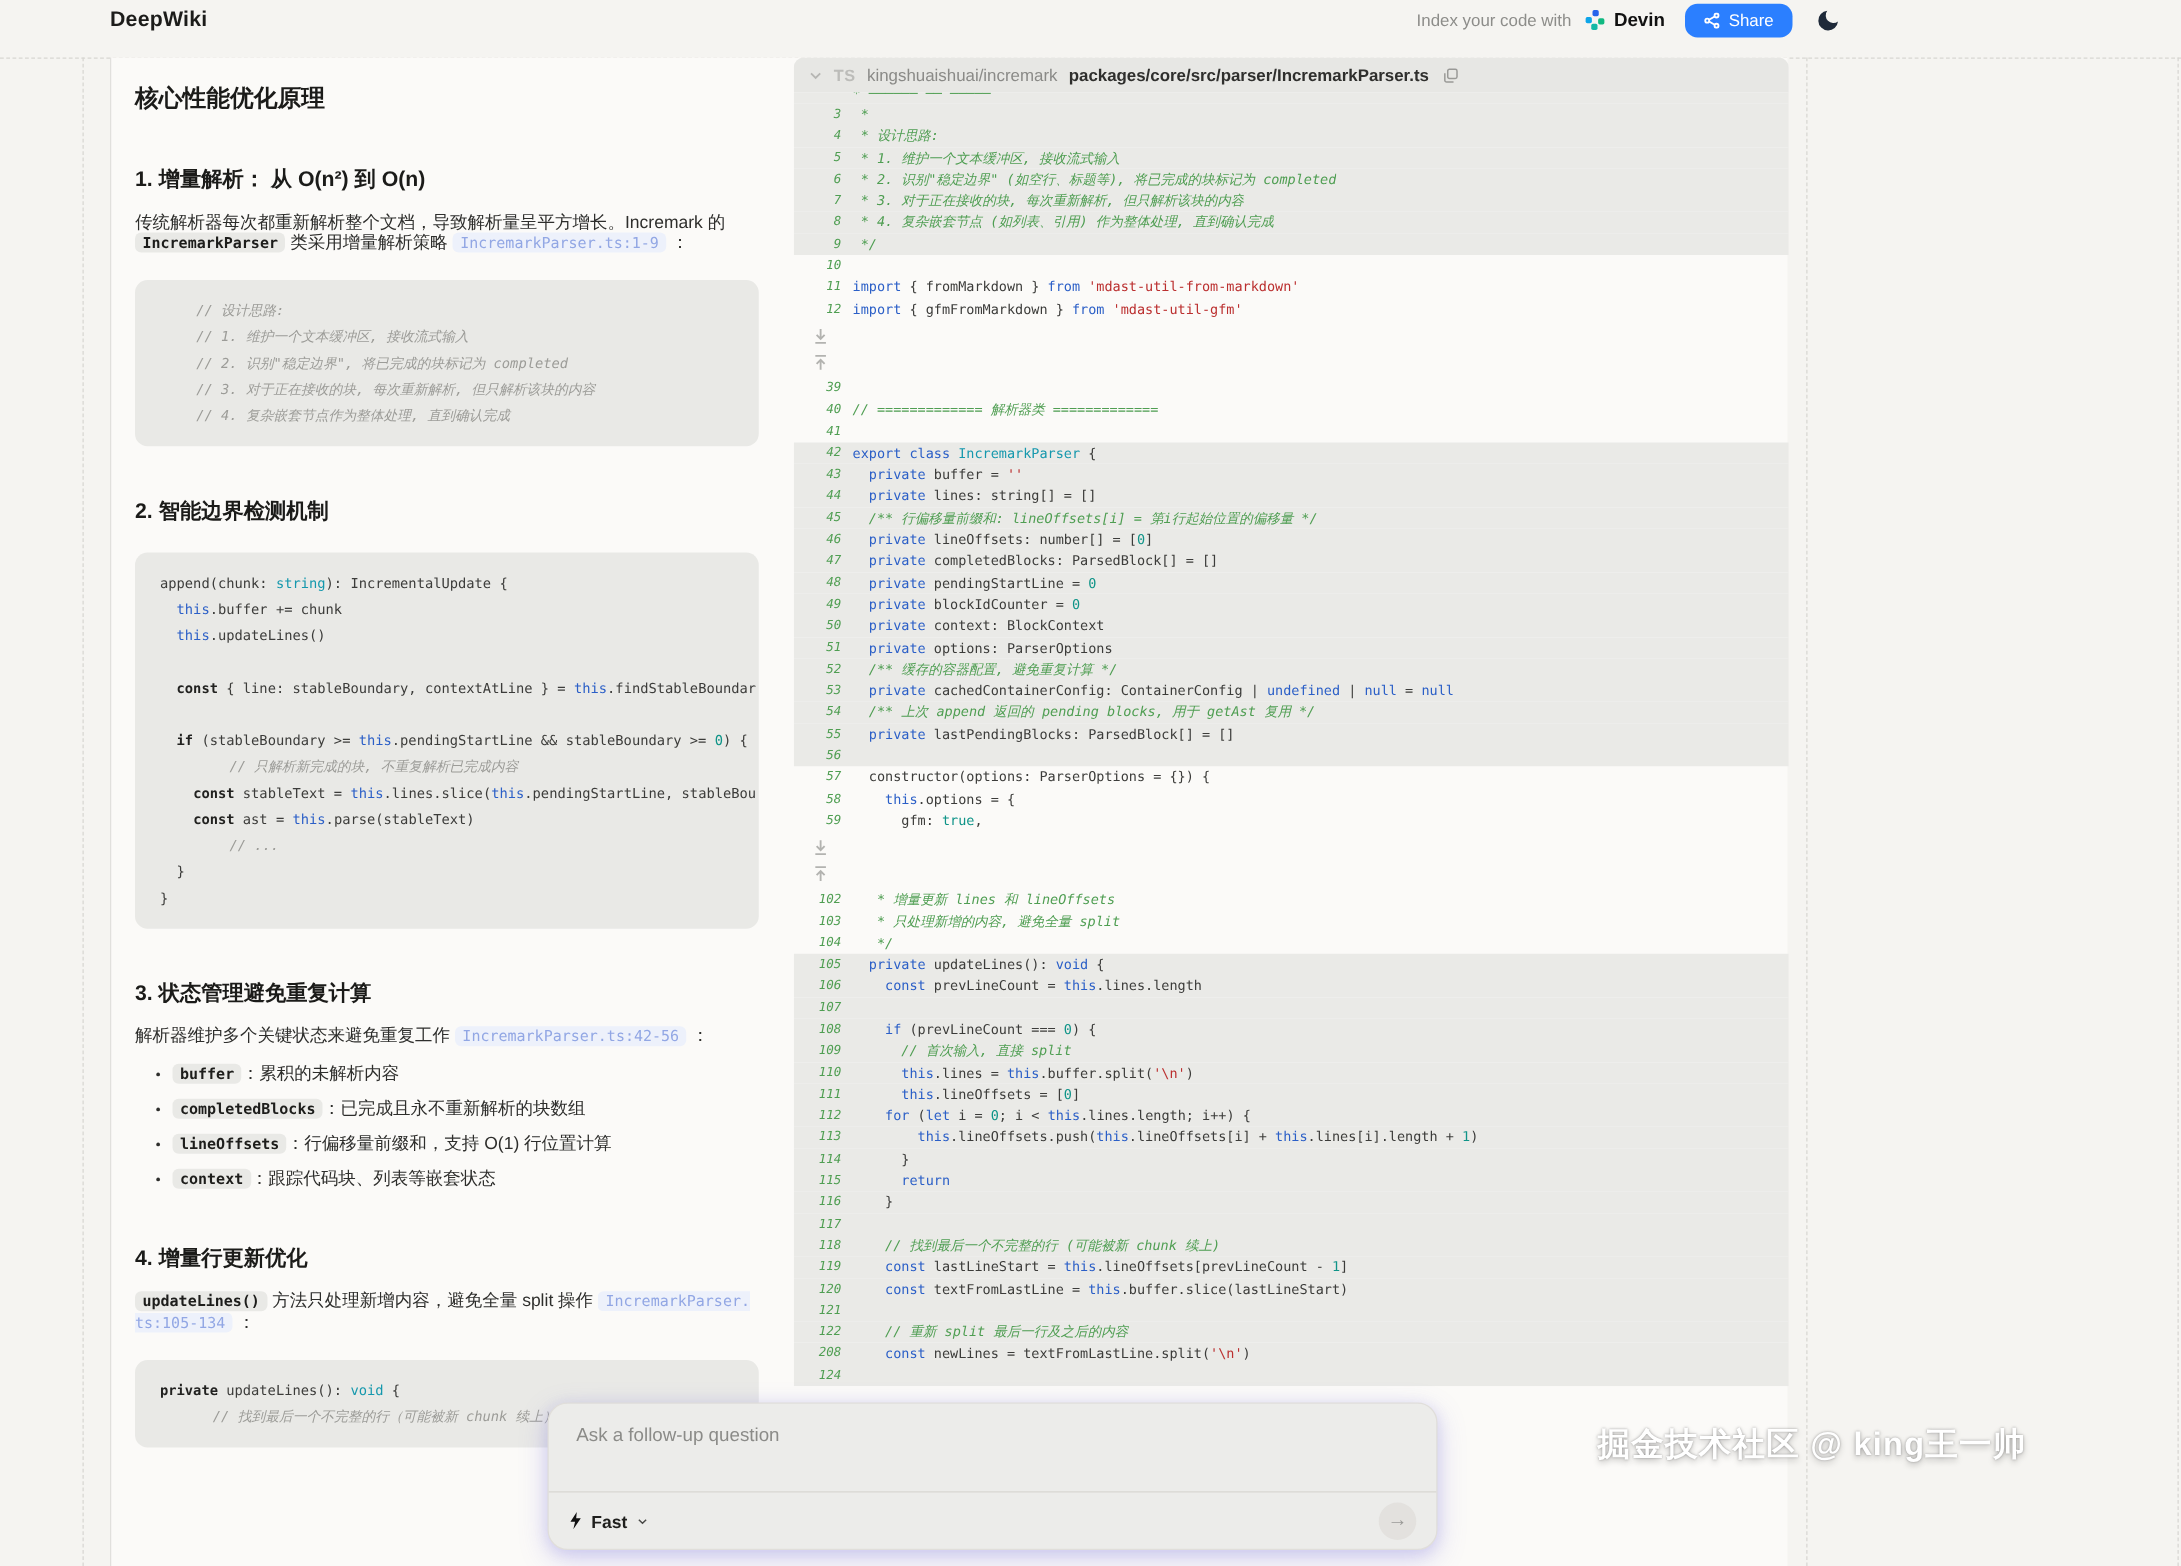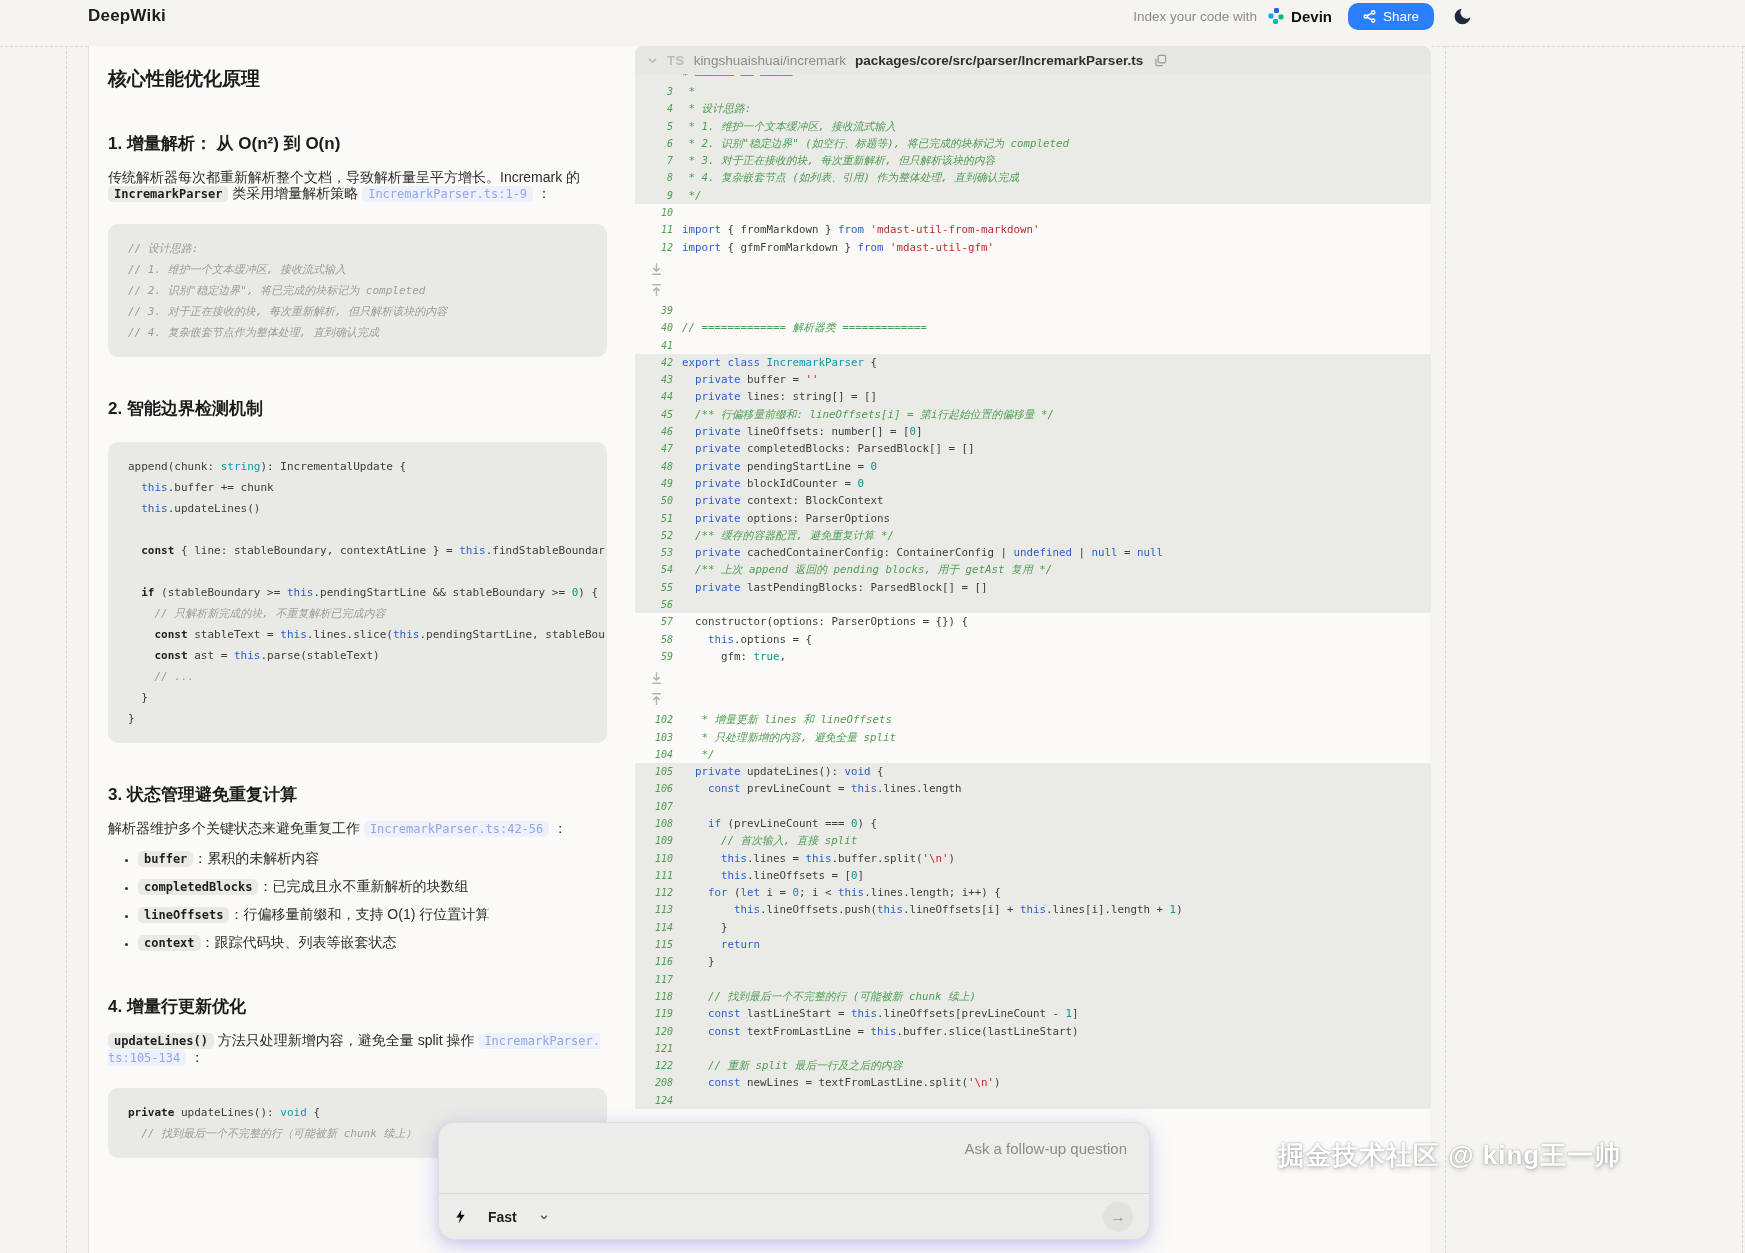--- a/index.html
+++ b/index.html
@@ -38,21 +38,21 @@
   .doc-ul li { font-size:14px; line-height:23px; margin:4px 0; color:#2e2e2c; }
   .doc-ul li::marker { color:#2e2e2c; font-size:11px; }
   .doc-code { background:#e9e9e6; border-radius:10px; padding:14px 20px; margin-top:22px; font-family:"DejaVu Sans Mono", monospace; font-size:11px; line-height:21px; white-space:pre; overflow:hidden; color:#3c3c3a; }
   .dc-line { height:21px; }
 
   
   .tk-t   { color:#3c3c3a; }
   .tk-kw  { color:#2b5fc7; }
   .tk-kwb { color:#222220; font-weight:700; }
   .tk-cm  { color:#4f9e52; font-style:italic; }
-  .tk-cmg { color:#9c9c98; font-style:italic; }
+  .tk-cmg { color:#9c9c98; font-style:italic;margin-left:29px; }
   .tk-str { color:#bb2f2f; }
   .tk-num { color:#0f9488; }
   .tk-typ { color:#1598ad; }
 
   
   .code-panel { position:absolute; left:546px; top:0; width:796px; border-radius:8px 8px 0 0; overflow:hidden; }
   .cp-header { height:28px; background:#e7e7e4; display:flex; align-items:center; gap:9px; padding:0 12px; font-size:13.5px; }
   .cp-repo { color:#8a8a87; }
   .cp-path { color:#2f2f2d; font-weight:600; }
   .copy-btn { background:none; border:none; cursor:pointer; display:flex; align-items:center; padding:0; margin-left:2px; }
@@ -64,24 +64,24 @@
   .cp-row .ln { flex:none; width:38px; text-align:right; color:#4f9e52; font-style:italic; font-family:"DejaVu Sans Mono", monospace; font-size:10px; line-height:17.3px; }
   .cp-row .lc { padding-left:9px; white-space:pre; overflow:hidden; font-family:"DejaVu Sans Mono", monospace; font-size:10.8px; line-height:17.3px; color:#3c3c3a; }
   .cp-expand { height:46px; position:relative; }
   .cp-exbtn { position:absolute; left:13px; width:17px; height:17px; cursor:pointer; }
   .cp-exbtn.down { top:5px; }
   .cp-exbtn.up { top:25px; }
 
   
   .ask-box { position:absolute; left:438px; top:1122px; width:712px; height:118px; background:#ececea; border:1px solid #e0deda; border-radius:16px; z-index:10;
              box-shadow:0 2px 10px rgba(110,100,210,.15), 0 7px 22px rgba(120,110,225,.28); }
-  .ask-input { display:block; width:100%; height:70px; background:transparent; border:none; outline:none; resize:none; padding:17px 22px; font-family:inherit; font-size:15px; color:#1d4ed8;text-align:right; }
+  .ask-input { display:block; width:100%; height:70px; background:transparent; border:none; outline:none; resize:none; padding:17px 22px; font-family:inherit; font-size:15px; color:#1d4ed8; }
   .ask-input::placeholder { color:#8b8b88; }
   .ask-bottom { position:absolute; left:0; right:0; bottom:0; height:46px; border-top:1px solid #d8d6d2; display:flex; align-items:center; padding:0 16px; }
-  .mode-btn { display:flex; align-items:center; gap:22px; background:none; border:none; font-family:inherit; font-size:14px; font-weight:600; color:#1f1f1d; cursor:pointer; }
+  .mode-btn { display:flex; align-items:center; gap:7px; background:none; border:none; font-family:inherit; font-size:14px; font-weight:600; color:#1f1f1d; cursor:pointer; }
   .send-btn { margin-left:auto; width:30px; height:30px; border-radius:50%; border:none; background:#e3e1de; color:#9b9b98; font-size:16px; line-height:30px; text-align:center; cursor:pointer; }
 
   
   .watermark { position:absolute; left:1278px; top:1138px; z-index:20; font-size:26px; font-weight:700; color:#ffffff; letter-spacing:1px;
                text-shadow:0 0 2px rgba(0,0,0,.35), 0 2px 5px rgba(0,0,0,.22); white-space:nowrap; }
 
   svg { display:block; }
 </style>
 </head>
 <body>

